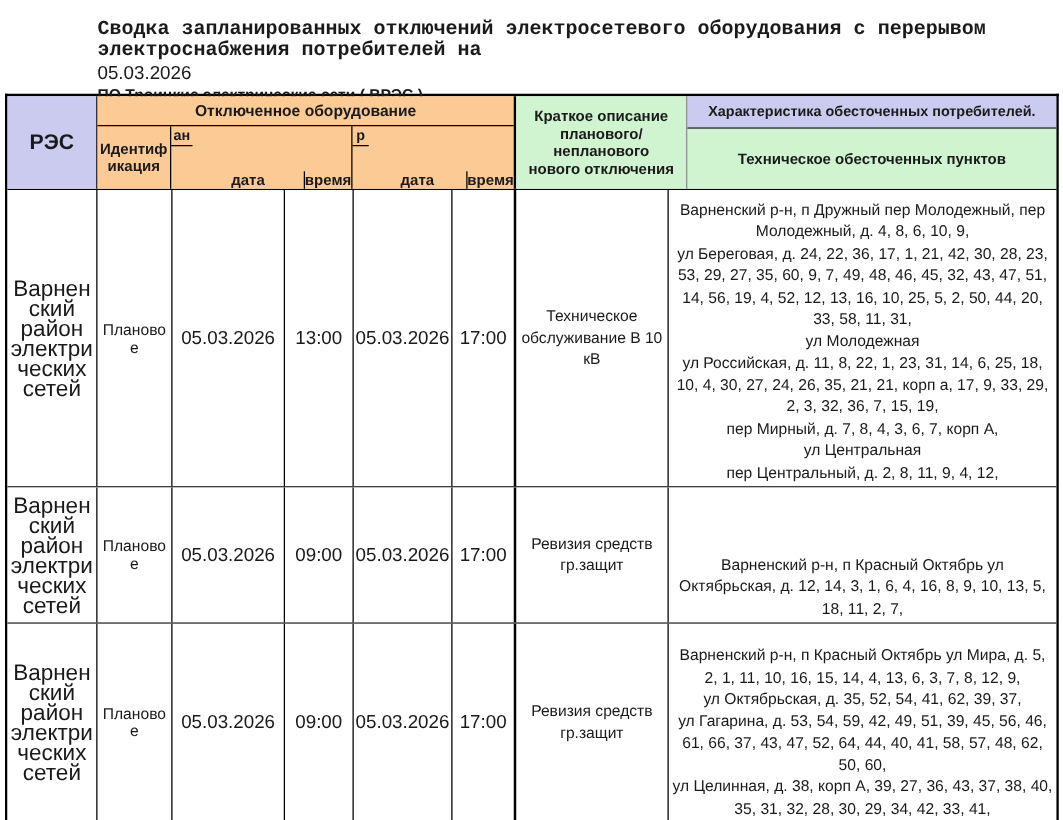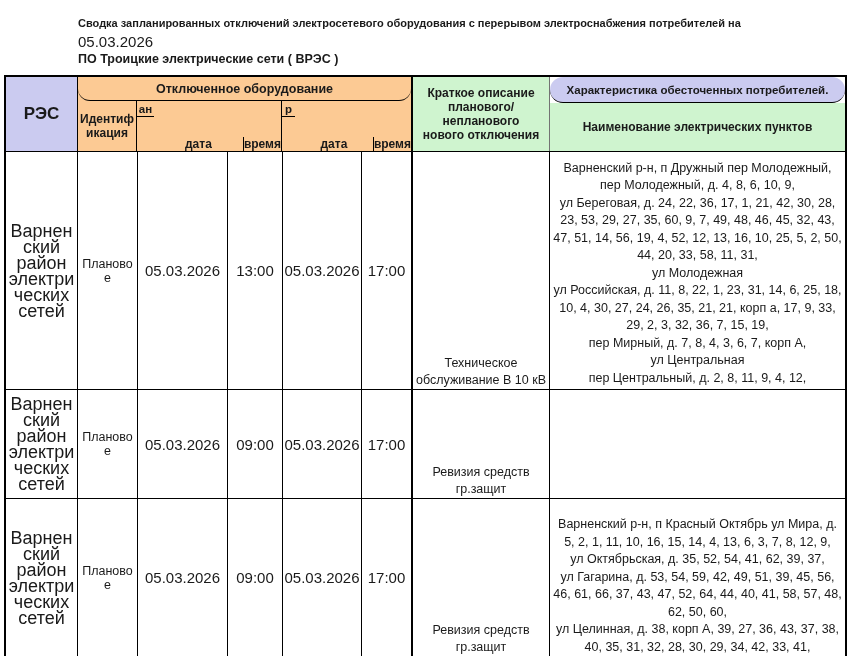--- a/index.html
+++ b/index.html
@@ -2,60 +2,60 @@
 <html lang="ru" style="--orange: #FCCA94; --lavender: #CBCBF0; --green: #CFF4CF; --border: #000000;"><head>
 <meta charset="utf-8">
 <style>
   * { box-sizing: border-box; margin: 0; padding: 0; }
   html,body { background:#ffffff; }
   body { font-family: "Liberation Sans", sans-serif; color:#1a1a1a; }
   .page { position:relative; width:850px; height:656px; background:#fff; overflow:hidden; }
 
   
   .title-block { padding:15px 10px 0 78px; height:75px; }
-  .title-line1 { font-size:11px; font-weight:bold; line-height:17px; }
+  .title-line1 { font-size:16px; font-weight:bold; line-height:17px;font-family:Liberation Mono, monospace; }
   .title-date  { font-size:15px; font-weight:normal; line-height:19px; }
   .subtitle    { font-size:12.5px; font-weight:bold; line-height:16px; }
 
   
   .outage-table { width:843px; margin-left:4px; border:2px solid #000; border-bottom:none; }
 
   .cell { display:flex; align-items:center; justify-content:center; text-align:center; overflow:hidden; }
   .ctext { display:block; width:100%; text-align:center; overflow-wrap:break-word; word-wrap:break-word; }
 
   
   .c-res    { width:72px;  border-right:1px solid #000; }
   .c-ident  { width:60px;  border-right:1px solid #000; }
   .c-d1     { width:90px;  border-right:1px solid #000; }
   .c-t1     { width:55px;  border-right:1px solid #000; }
   .c-d2     { width:79px;  border-right:1px solid #000; }
   .c-t2     { width:51px;  border-right:2px solid #000; }
-  .c-desc   { width:137px; border-right:1px solid #000;align-items:flex-end; }
+  .c-desc   { width:122px; border-right:1px solid #000; }
   .c-points { flex:1;align-items:flex-end; }
 
   
   .thead { display:flex; height:75px; border-bottom:1px solid #000; font-weight:bold; }
   .res-h { background:var(--lavender); font-size:17px; }
   .orange-group { width:335px; display:flex; flex-direction:column; background:var(--orange); border-right:2px solid #000; }
-  .oo-title { height:41px; border-bottom:1px solid #000; font-size:12.5px;border-radius:17px; }
+  .oo-title { height:41px; border-bottom:1px solid #000; font-size:12.5px; }
   .orange-sub { flex:1; display:flex;justify-content:flex-end; }
   .ident-h { font-size:12px; padding:0 2px; border-right:1px solid #000; }
   .tg { display:flex; }
   .tg1 { width:145px; border-right:1px solid #000; }
   .tg2 { width:129px; }
   .tg-label { height:16px; border-bottom:1px solid #000; font-size:11.5px; }
   .tg-sub { flex:1; display:flex;margin-top:36px; }
   .tg-sub .cell { font-size:12px; }
   .sc-d1 { width:90px; border-right:1px solid #000; }
   .sc-t1 { flex:1; }
   .sc-d2 { width:79px; border-right:1px solid #000; }
   .sc-t2 { flex:1; }
   .desc-h { width:137px; background:var(--green); border-right:1px solid #737373; font-size:12px; padding:0 2px; white-space:pre-line; }
   .right-group { flex:1; display:flex; flex-direction:column; }
-  .char-h { height:26px; background:var(--lavender); border-bottom:1px solid #000; font-size:11.5px;border-radius:13px; }
+  .char-h { height:26px; background:var(--lavender); border-bottom:1px solid #000; font-size:11.5px; }
   .name-h { flex:1; background:var(--green); font-size:12px; }
 
   
   .trow { display:flex; background:#fff; }
   .r1 { height:238px; border-bottom:1px solid #000; }
   .r2 { height:109px; border-bottom:1px solid #000; }
   .r3 { height:159px; }
   .r3 > .cell { border-bottom:2px solid #000; }
   .r3 > .c-points { border-bottom:none; }
 
@@ -126,21 +126,21 @@
         <span class="ctext">Краткое описание
 планового/непланового
 нового отключения</span>
       </div>
 
       <div class="right-group">
         <div class="cell char-h">
           <span class="ctext">Характеристика обесточенных потребителей.</span>
         </div>
         <div class="cell name-h">
-          <span class="ctext">Наименование электрических пунктов</span>
+          <span class="ctext">Техническое обесточенных пунктов</span>
         </div>
       </div>
     </div>
 
     <div class="trow r1">
       <div class="cell c-res res-cell">
         <span class="ctext">Варненский район электрических сетей</span>
       </div>
       <div class="cell c-ident ident-cell">
         <span class="ctext">Плановое</span>
@@ -186,20 +186,23 @@
       </div>
       <div class="cell c-d2 date-cell">
         <span class="ctext">05.03.2026</span>
       </div>
       <div class="cell c-t2 time-cell">
         <span class="ctext">17:00</span>
       </div>
       <div class="cell c-desc desc-cell">
         <span class="ctext">Ревизия средств гр.защит</span>
       </div>
+      <div class="cell c-points points-cell">
+        <span class="ctext">Варненский р-н, п Красный Октябрь ул Октябрьская, д. 12, 14, 3, 1, 6, 4, 16, 8, 9, 10, 13, 5, 18, 11, 2, 7,</span>
+      </div>
     </div>
 
     <div class="trow r3">
       <div class="cell c-res res-cell">
         <span class="ctext">Варненский район электрических сетей</span>
       </div>
       <div class="cell c-ident ident-cell">
         <span class="ctext">Плановое</span>
       </div>
       <div class="cell c-d1 date-cell">

